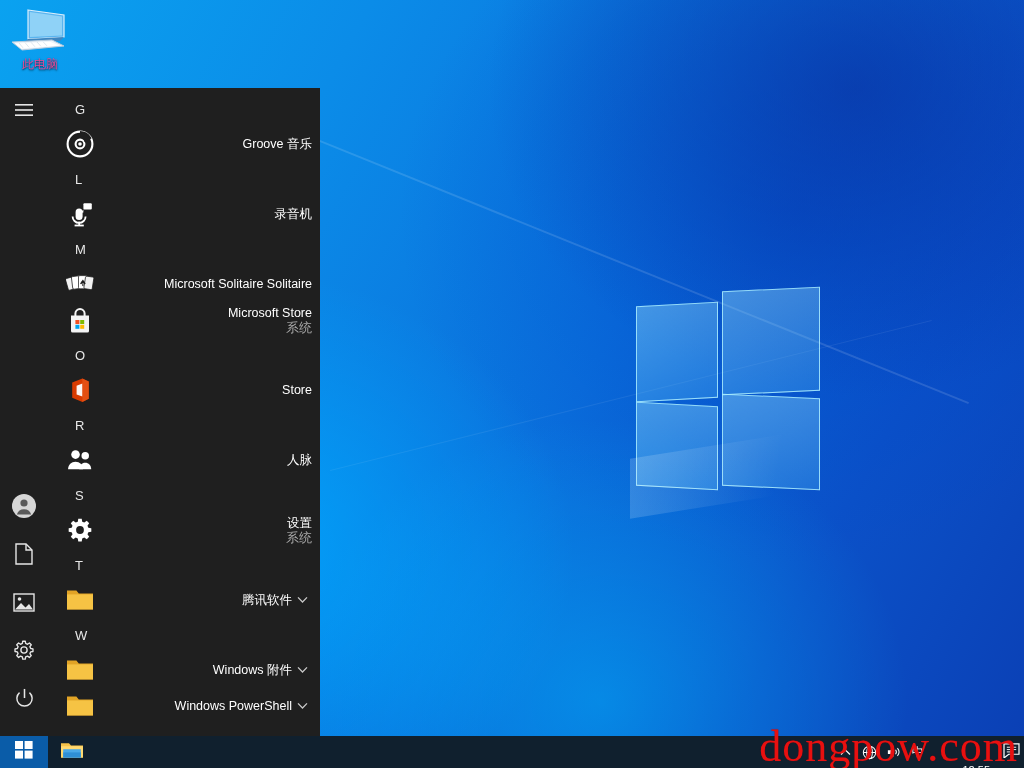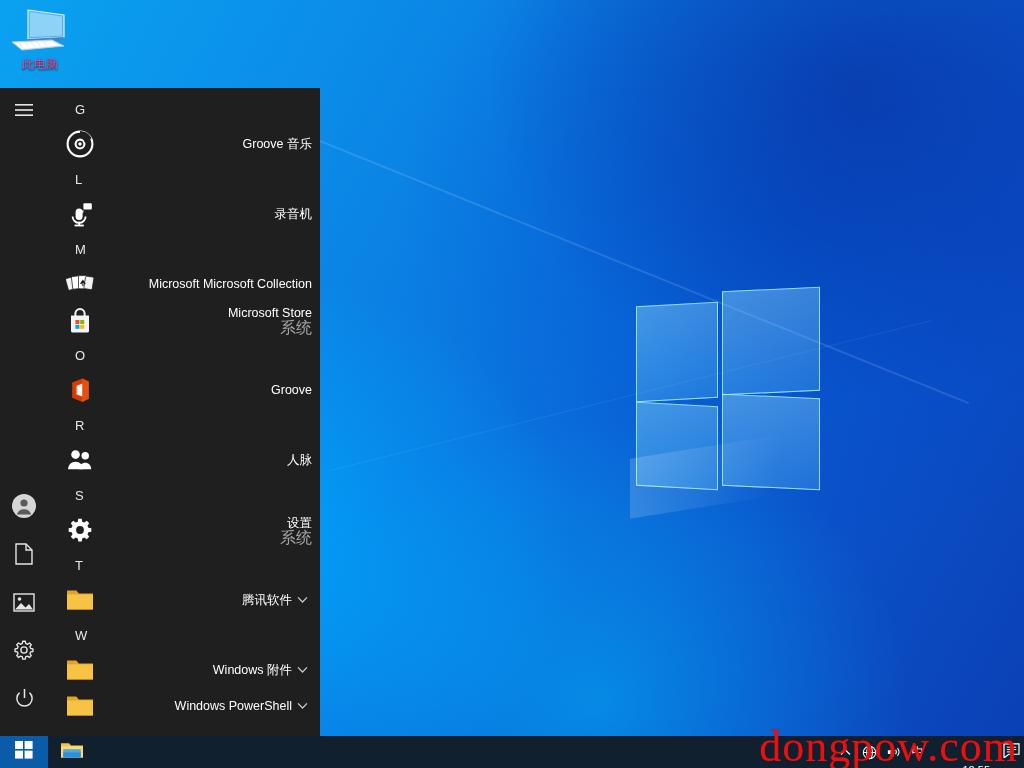--- a/index.html
+++ b/index.html
@@ -93,21 +93,21 @@
   .app-icon {
     width:32px; height:32px; flex:0 0 32px;
     display:flex; align-items:center; justify-content:center;
     margin-right:12px;
   }
   .app-text { flex:1 1 auto; min-width:0; }
   .app-title {
     color:#fff; font-size:12.5px; line-height:15px; white-space:nowrap;
     overflow:hidden; text-overflow:ellipsis;
   }
-  .app-sub { color:#a6a6a6; font-size:16px; line-height:14px;margin-left:24px; }
+  .app-sub { color:#a6a6a6; font-size:13px; line-height:14px;margin-left:24px; }
   .chev {
     width:20px; flex:0 0 20px; display:flex; align-items:center; justify-content:center;
     color:#c8c8c8;
   }
 
   
   .taskbar {
     position:absolute; left:0; bottom:0; width:1024px; height:32px;
     background:#10202e; display:flex; align-items:center;
   }
@@ -295,21 +295,21 @@
                 <rect x="6.5" y="4.6" width="9" height="13.6" rx="1.4" fill="#ffffff" transform="rotate(-7 11 11.4)"></rect>
                 <rect x="13.4" y="4" width="9.4" height="14.2" rx="1.4" fill="#ffffff"></rect>
                 <rect x="20" y="5" width="9" height="13.6" rx="1.4" fill="#f2f2f2" transform="rotate(9 24.5 11.8)"></rect>
               </g>
               <path d="M18.1 8.2l2.3 3.1h-4.6z" fill="#1f1f1f"></path>
               <path d="M17 12.4c0 1.1-1.8 1.1-1.8 0 0-.9 1.5-1.9 2.9-3 1.4 1.1 2.9 2.1 2.9 3 0 1.1-1.8 1.1-1.8 0" fill="#1f1f1f"></path>
               <rect x="17.5" y="12.6" width="1.2" height="2.6" fill="#1f1f1f"></rect>
             </svg>
           </div>
           <div class="app-text">
-            <div class="app-title">Microsoft Microsoft Collection</div>
+            <div class="app-title">Microsoft Solitaire Solitaire</div>
           </div>
         </div>
         <div class="app-row">
           <div class="app-icon">
             <svg width="28" height="28" viewBox="0 0 28 28">
               <path d="M5 9.6h18v15.4a1.6 1.6 0 0 1-1.6 1.6H6.6A1.6 1.6 0 0 1 5 25z" fill="#f4f4f4"></path>
               <path d="M9.4 10.2V7.6a4.6 4.6 0 0 1 9.2 0v2.6" fill="none" stroke="#f4f4f4" stroke-width="2"></path>
               <rect x="9.4" y="14" width="4" height="4" fill="#f25022"></rect>
               <rect x="14.2" y="14" width="4" height="4" fill="#7fba00"></rect>
               <rect x="9.4" y="18.8" width="4" height="4" fill="#00a4ef"></rect>
@@ -326,21 +326,21 @@
         </div>
         <div class="app-row">
           <div class="app-icon">
             <svg width="28" height="28" viewBox="0 0 28 28">
               <path d="M16.4 2.6L6.2 6.4v15.4l10.2 4.2 6.4-3.2V5.6z" fill="#d83b01"></path>
               <path d="M16.4 7.6L10.6 9.8v8.6l5.8 2.2z" fill="#ffffff" opacity="0.95"></path>
               <path d="M16.4 2.6v23.4l6.4-3.2V5.6z" fill="#eb5b1b" opacity="0.65"></path>
             </svg>
           </div>
           <div class="app-text">
-            <div class="app-title">Groove</div>
+            <div class="app-title">Store</div>
           </div>
         </div>
         <div class="group-letter">
           <span>R</span>
         </div>
         <div class="app-row">
           <div class="app-icon">
             <svg width="28" height="28" viewBox="0 0 30 28">
               <circle cx="10.2" cy="8.2" r="4.6" fill="#fff"></circle>
               <path d="M2.2 24c0-4.6 3.6-8 8-8s8 3.4 8 8z" fill="#fff"></path>

